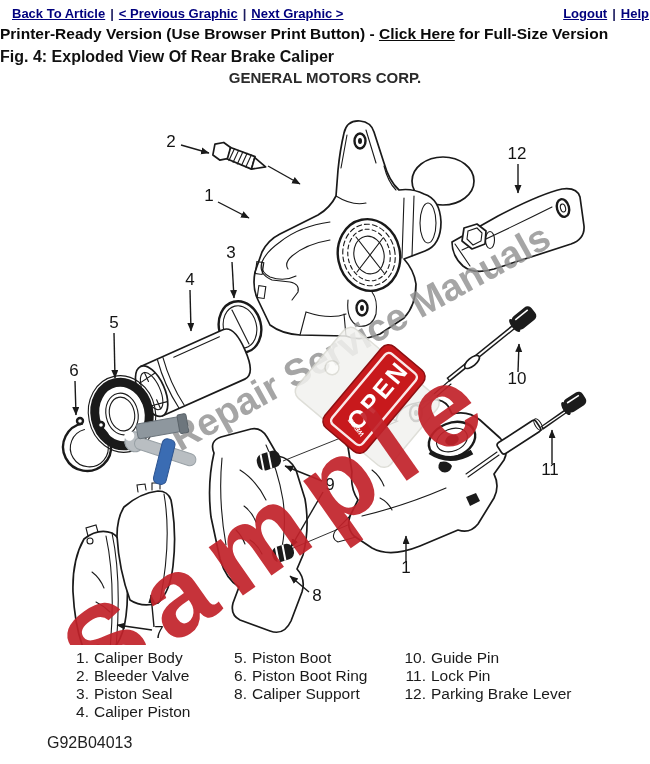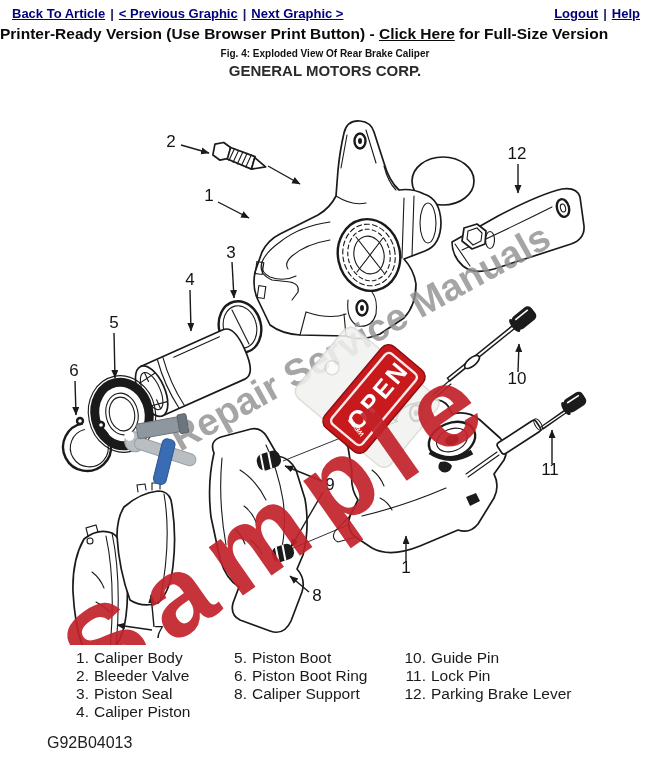--- a/index.html
+++ b/index.html
@@ -1,24 +1,24 @@
 <!DOCTYPE html>
 <html><head>
 <meta charset="utf-8">
 <style>
   html,body{margin:0;padding:0;background:#fff;}
   .page{position:relative;width:650px;height:764px;background:#fff;overflow:hidden;
         font-family:"Liberation Sans",sans-serif;}
   .topbar{display:flex;justify-content:space-between;align-items:baseline;
-          padding:6px 10px 0 12px;font-size:13px;font-weight:bold;}
+          padding:6px 1px 0 12px;font-size:13px;font-weight:bold;}
   .lnk{color:#00007d;text-decoration:underline;cursor:pointer;}
   .sep{color:#1a1a5e;margin:0 5px;}
   .printer{text-align:left;font-size:15.5px;font-weight:600;color:#0a0a0a;margin-top:4px;}
   .printer .lnk2{color:#0a0a0a;text-decoration:underline;cursor:pointer;}
-  .figcap{text-align:center;font-size:10px;font-weight:bold;color:#111;margin-top:5px;}
+  .figcap{text-align:left;font-size:16px;font-weight:bold;color:#111;margin-top:5px;}
   .src{text-align:center;font-size:15px;font-weight:bold;color:#2b2b2b;margin-top:3px;}
   svg.diagram{position:absolute;left:0;top:95px;}
   .art{stroke:#1a1a1a;stroke-width:1.7;fill:#fff;stroke-linejoin:round;stroke-linecap:round;}
   .thin{stroke:#1a1a1a;stroke-width:1.1;fill:none;stroke-linecap:round;}
   .hair{stroke:#1a1a1a;stroke-width:0.9;fill:none;}
   .s2{stroke:#1a1a1a;stroke-width:2.4;fill:none;}
   .s2w{stroke:#1a1a1a;stroke-width:2.4;fill:#fff;}
   .dark{fill:#1b1b1b;stroke:none;}
   .lead{stroke:#1a1a1a;stroke-width:1.4;fill:none;marker-end:url(#ah);}
   .callout{font-size:17px;fill:#141414;text-anchor:middle;font-family:"Liberation Sans",sans-serif;}

